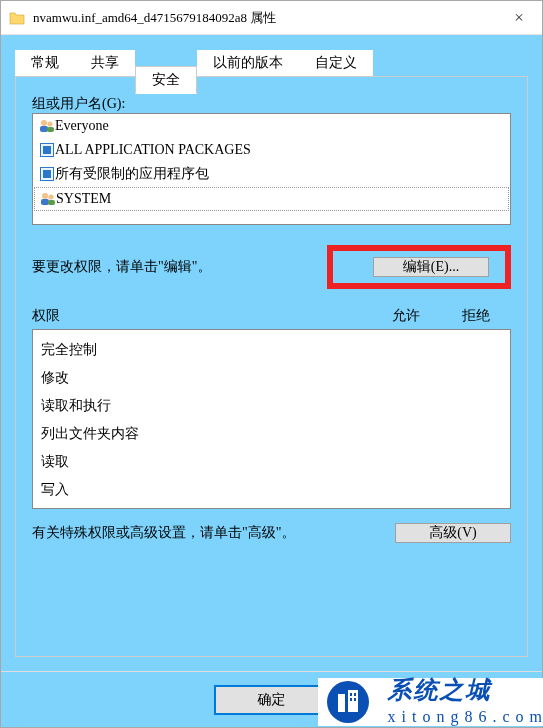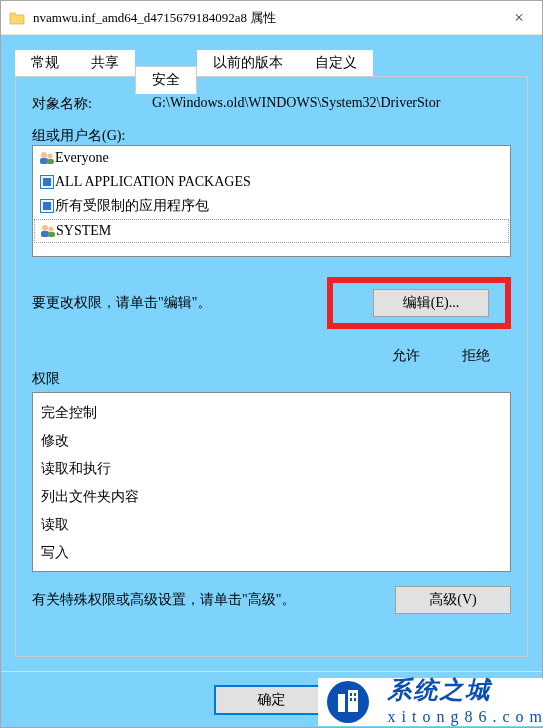--- a/index.html
+++ b/index.html
@@ -118,41 +118,41 @@
     margin: 1px;
     padding: 0 5px;
   }
   .perm-row-hint {
     display: flex;
     align-items: center;
     margin: 20px 0 8px 0;
   }
   .perm-row-hint .hint { flex: 1; font-size: 14px; }
   .btn {
-    height: 28px;
+    height: 20px;
     min-width: 116px;
     padding: 0 28px;
     border: 1px solid #a0a0a0;
     background: #e1e1e1;
     font-size: 14px;
     display: inline-flex;
     align-items: center;
     justify-content: center;
   }
   .edit-highlight {
     border: 6px solid #e22;
     padding: 6px 16px 6px 40px;
   }
   .perm-header {
     display: flex;
     font-size: 14px;
     margin-top: 10px;
     margin-bottom: 4px;
   }
-  .perm-header .col-name { flex: 1; margin-top: 23px; }
+  .perm-header .col-name { flex: 1; }
   .perm-header .col-allow { width: 70px; text-align: center; }
   .perm-header .col-deny { width: 70px; text-align: center; }
   .perm-list {
     border: 1px solid #888;
     height: 180px;
     overflow-y: scroll;
     background: #fff;
     padding: 6px 8px;
   }
   .perm-list .perm-item {
@@ -245,24 +245,20 @@
       <div class="tab">常规</div>
       <div class="tab">共享</div>
       <div class="tab active">安全</div>
       <div class="tab">以前的版本</div>
       <div class="tab">自定义</div>
       <div class="tab-line"></div>
     </div>
 
     <div class="tabcontent">
 
-      <div class="row">
-        <div class="label">对象名称:</div>
-        <div class="value">G:\Windows.old\WINDOWS\System32\DriverStor</div>
-      </div>
 
       <div class="section-label">组或用户名(G):</div>
 
       <div class="listbox">
         <div class="listitem">
           <svg class="ico-users" viewBox="0 0 16 16">
             <circle cx="5" cy="5" r="3" fill="#f2c28a"></circle>
               <rect x="1" y="8" width="8" height="6" rx="2" fill="#3b78cc"></rect>
             <circle cx="11" cy="6" r="2.6" fill="#f2c28a"></circle>
               <rect x="8" y="9" width="7" height="5" rx="2" fill="#5a9c4a"></rect>

